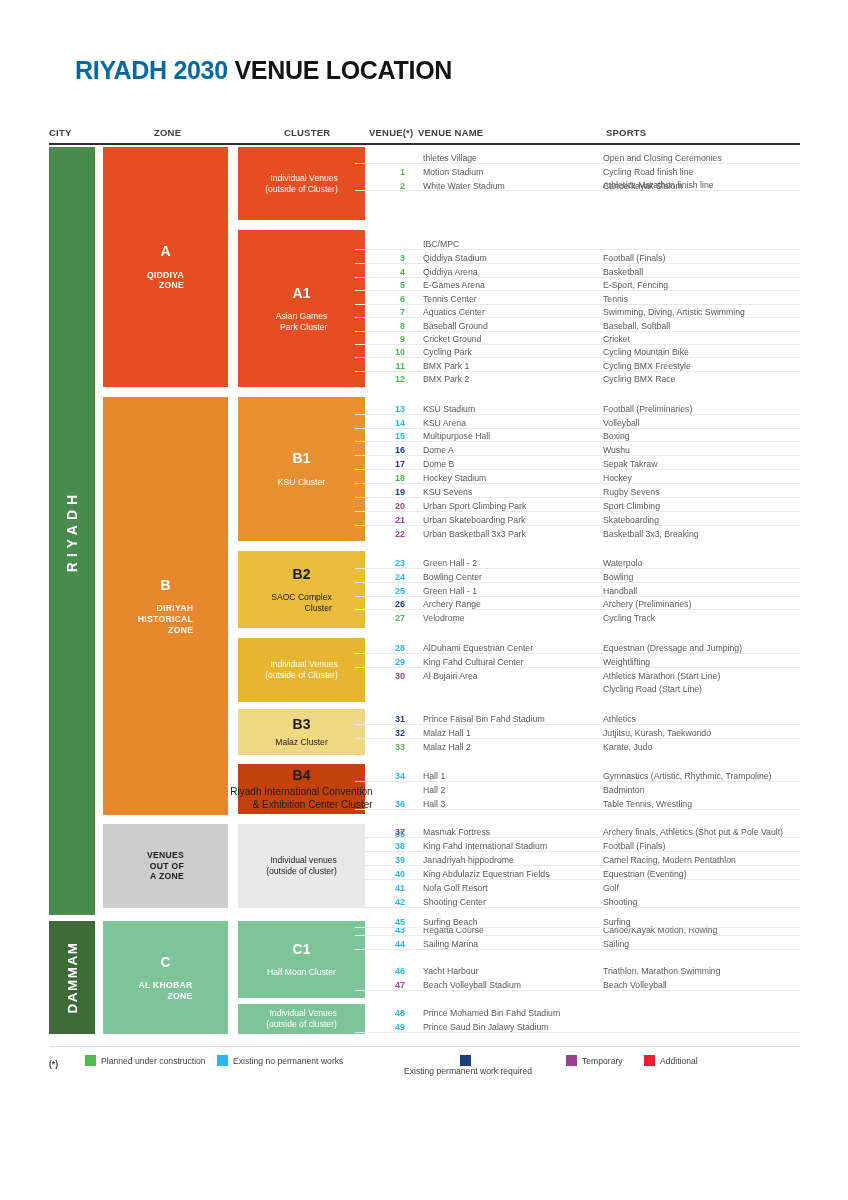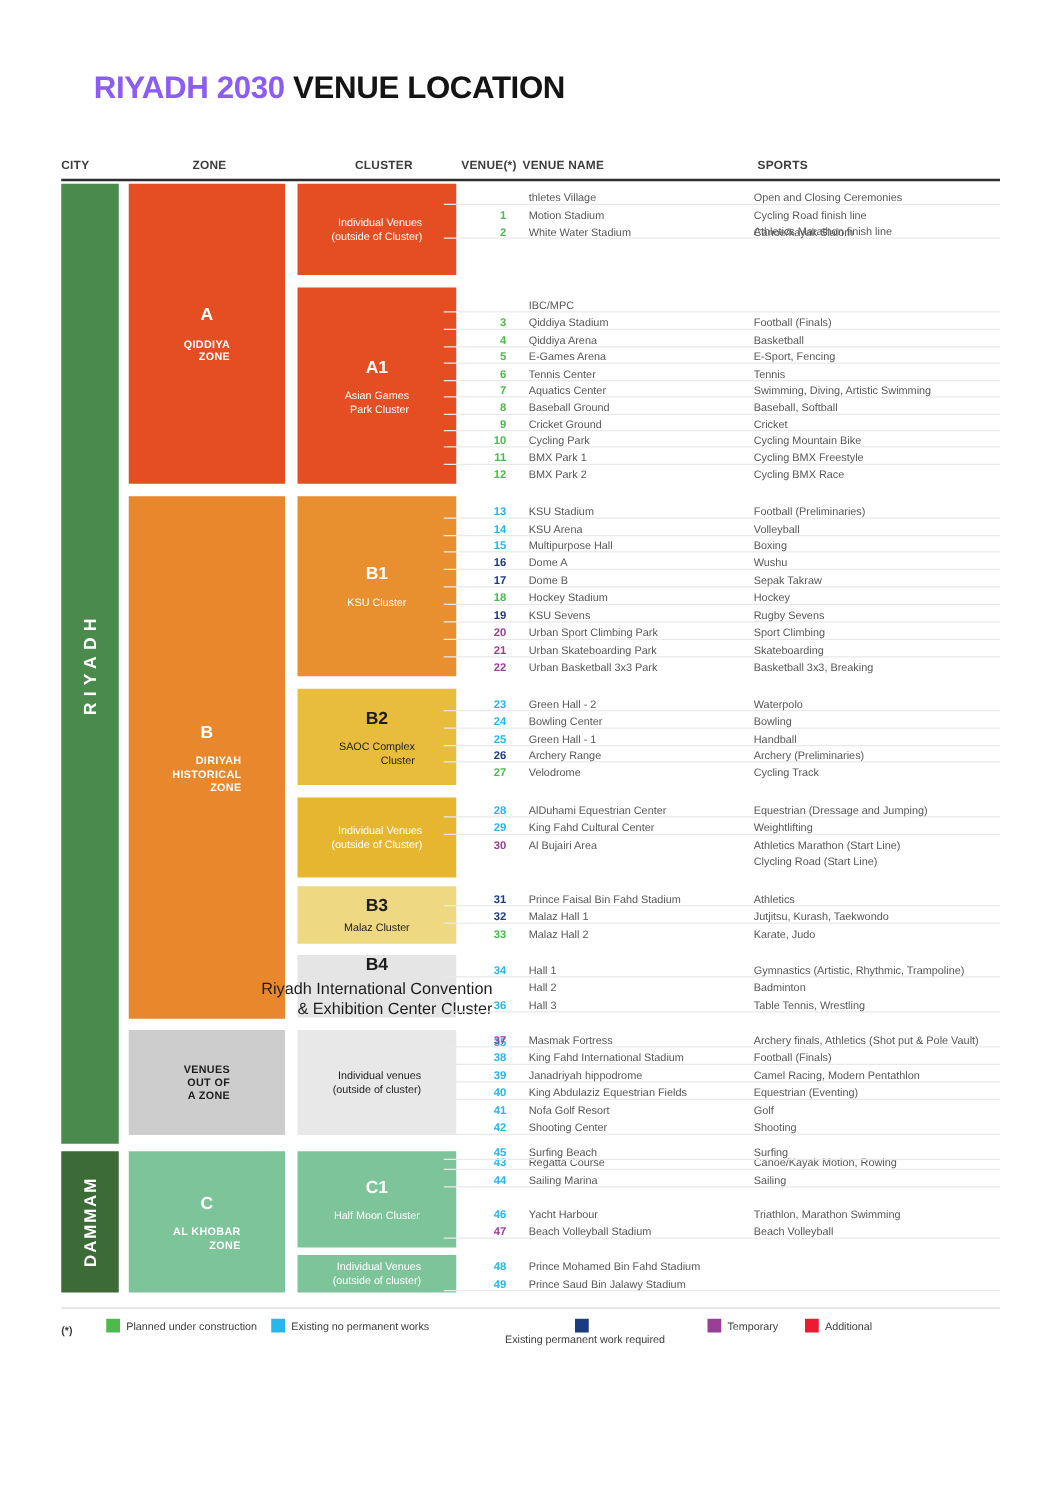--- a/index.html
+++ b/index.html
@@ -12,21 +12,21 @@
     position: relative;
     overflow: hidden;
   }
 
   
   #title {
     position: absolute; left: 75px; top: 56px;
     font-size: 25px; font-weight: 800; letter-spacing: -0.3px;
     white-space: nowrap;
   }
-  #title .t-gray { color: #8b5cf6; }
+  #title .t-gray { color: #0369a1; }
   #title .t-black { color: #141414; }
 
   
   #colheads {
     position: absolute; left: 49px; top: 127px; width: 751px; height: 16px;
   }
   #colheads .ch {
     position: absolute; top: 0;
     font-size: 9.5px; font-weight: 700; color: #3d3d3f;
     letter-spacing: 0.2px; white-space: nowrap;
@@ -185,23 +185,23 @@
   </div>
 </div>
 
 <div class="blk dark" style="left:238px; top:709px; width:127px; height:46px; background:#efd882;">
   <div class="b-code" style="margin-bottom:4px">B3</div>
   <div class="b-sub">
     <div>Malaz Cluster</div>
   </div>
 </div>
 
-<div class="blk dark" style="left:238px; top:764px; width:127px; height:50px; background:#e5e5e5;">
+<div class="blk dark" style="left:238px; top:764px; width:127px; height:50px; background:#c2410c;">
   <div class="b-code" style="margin-bottom:2px">B4</div>
-  <div class="b-sub" style="font-size:13px">
+  <div class="b-sub" style="font-size:10px">
     <div>Riyadh International Convention</div>
     <div>&amp; Exhibition Center Cluster</div>
   </div>
 </div>
 
 <div class="blk dark" style="left:238px; top:824px; width:127px; height:84px; background:#e8e8e8;">
   <div class="b-sub">
     <div>Individual venues</div>
     <div>(outside of cluster)</div>
   </div>

